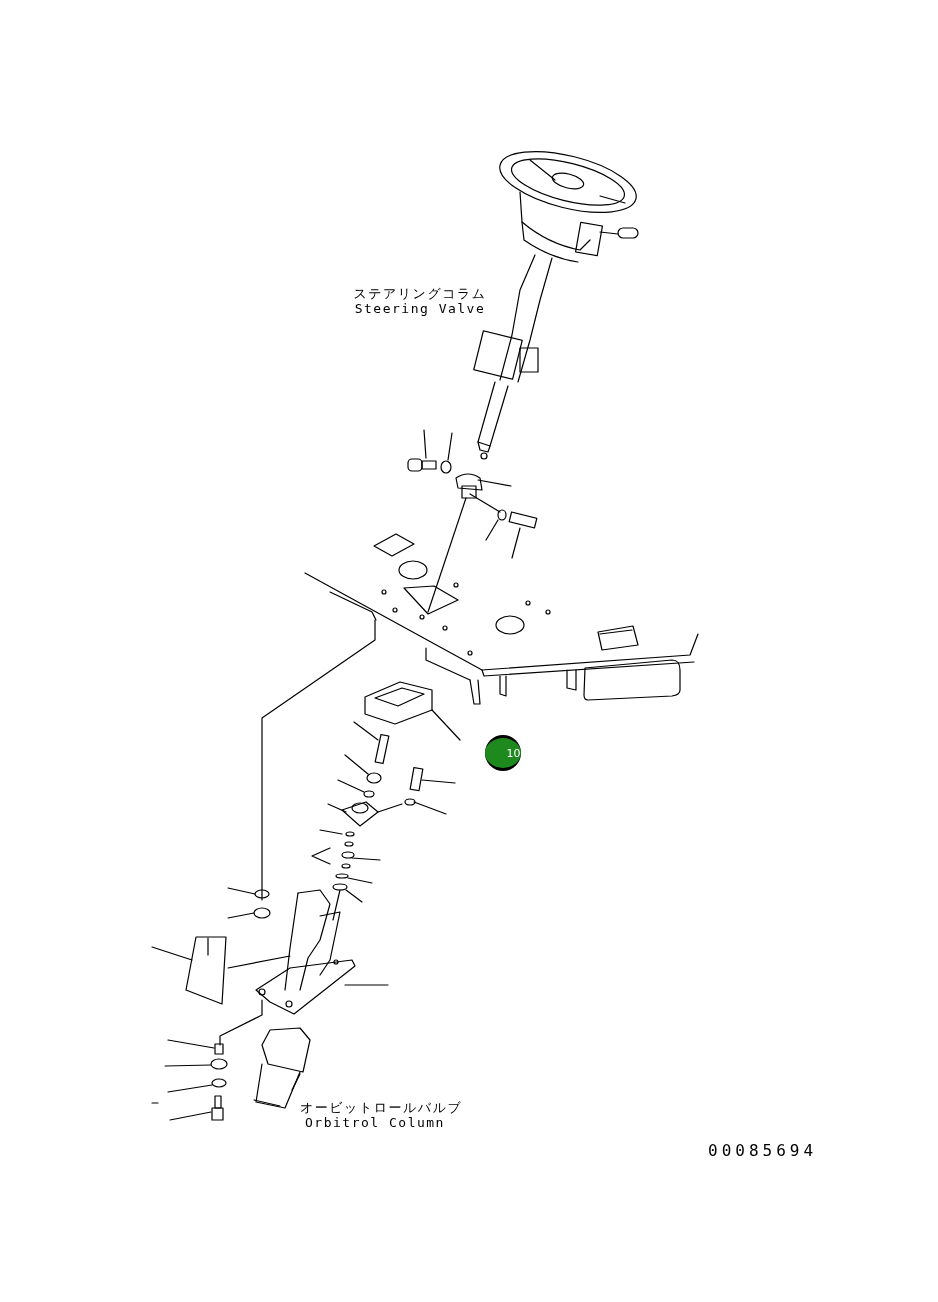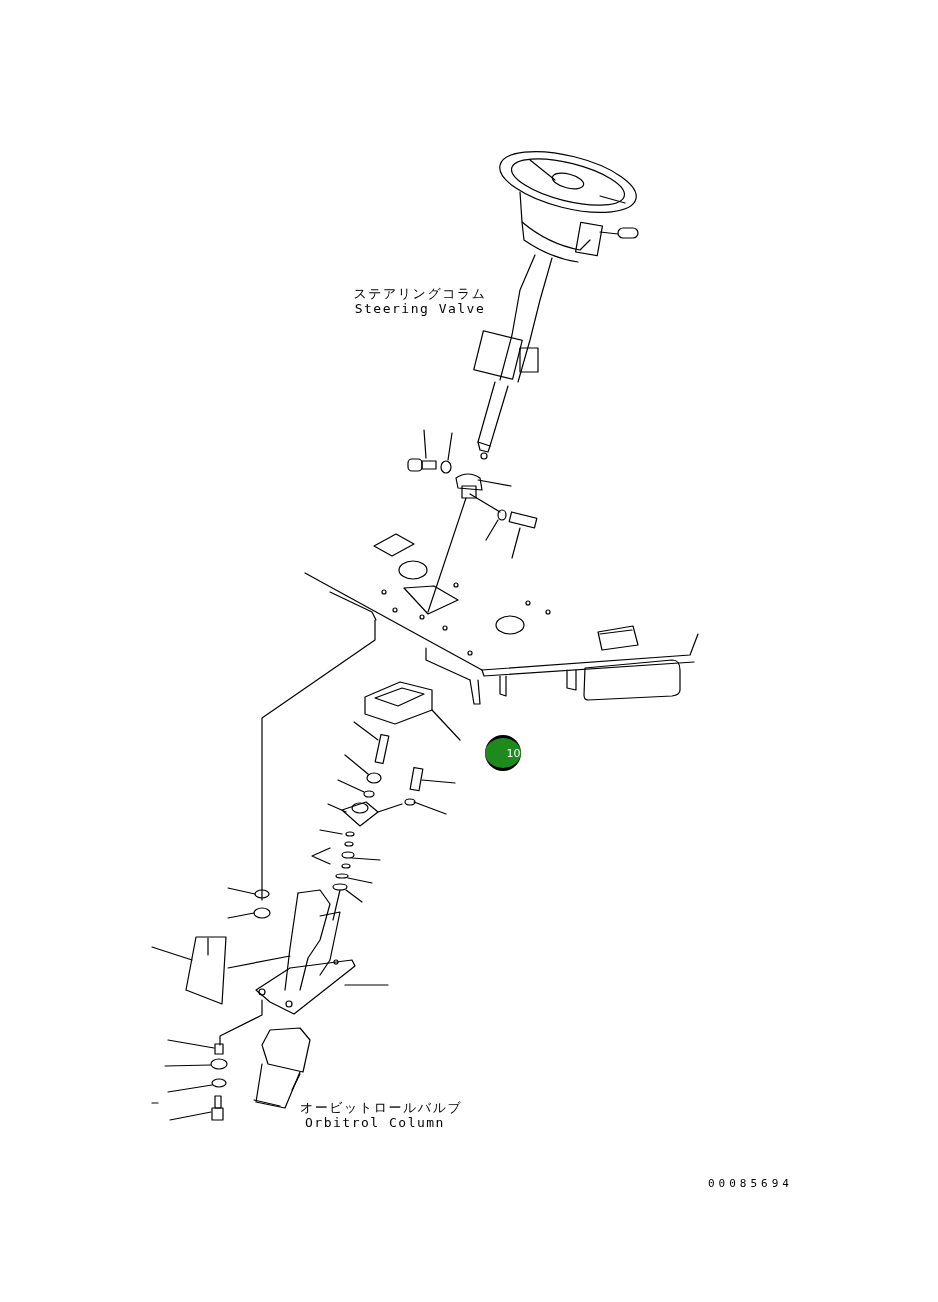--- a/index.html
+++ b/index.html
@@ -3,22 +3,22 @@
   <meta charset="utf-8">
   <style>
     html, body { margin: 0; padding: 0; background: #ffffff; }
     body { width: 938px; height: 1302px; position: relative; overflow: hidden;
            font-family: "DejaVu Sans Mono", "Liberation Mono", monospace; }
     #drawing { position: absolute; left: 0; top: 0; width: 938px; height: 1302px; }
     .lbl { position: absolute; color: #000; font-family: "DejaVu Sans Mono", "Liberation Mono", monospace;
            font-size: 13px; letter-spacing: 1.5px; line-height: 15px; white-space: nowrap; text-align: center; }
     .lbl-sc { left: 352px; top: 286px; width: 136px; }
     .lbl-ov { left: 300px; top: 1076px; width: 150px; margin-top: 24px; }
-    .docnum { position: absolute; left: 708px; top: 1141px; font-size: 11px; letter-spacing: 4px;
-              font-family: "DejaVu Sans Mono", "Liberation Mono", monospace; color: #000; margin-top: 36px; }
+    .docnum { position: absolute; left: 708px; top: 1141px; font-size: 16px; letter-spacing: 4px;
+              font-family: "DejaVu Sans Mono", "Liberation Mono", monospace; color: #000; }
     .badge { position: absolute; left: 485px; top: 735px; width: 36px; height: 36px; border-radius: 50%;
              background: #000; display: flex; align-items: center; justify-content: center; cursor: pointer; }
     .badge-inner { width: 30px; height: 30px; border-radius: 50%; background: #1e8a1e; color: #fff;
                    font-family: "DejaVu Sans", sans-serif; font-size: 11px; display: flex;
                    align-items: center; justify-content: center; padding-left: 21px; }
   </style>
 </head>
 <body>
 
 <svg id="drawing" viewBox="0 0 938 1302" xmlns="http://www.w3.org/2000/svg" fill="none" stroke="#000" stroke-width="1.2" stroke-linejoin="round" stroke-linecap="round">

